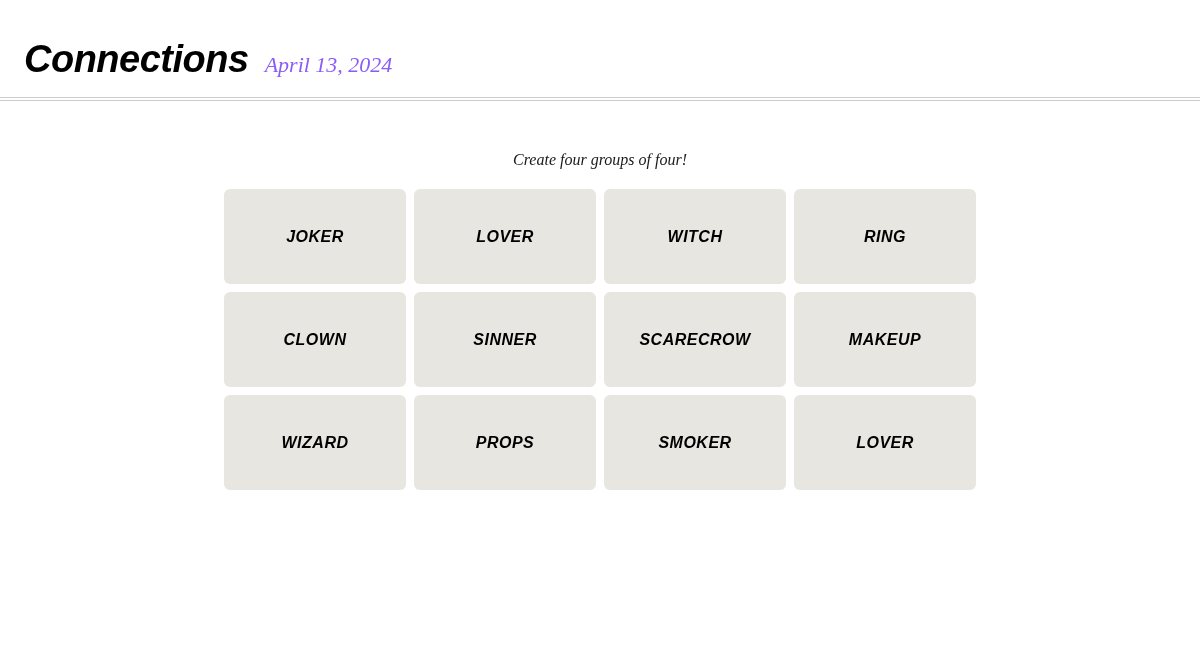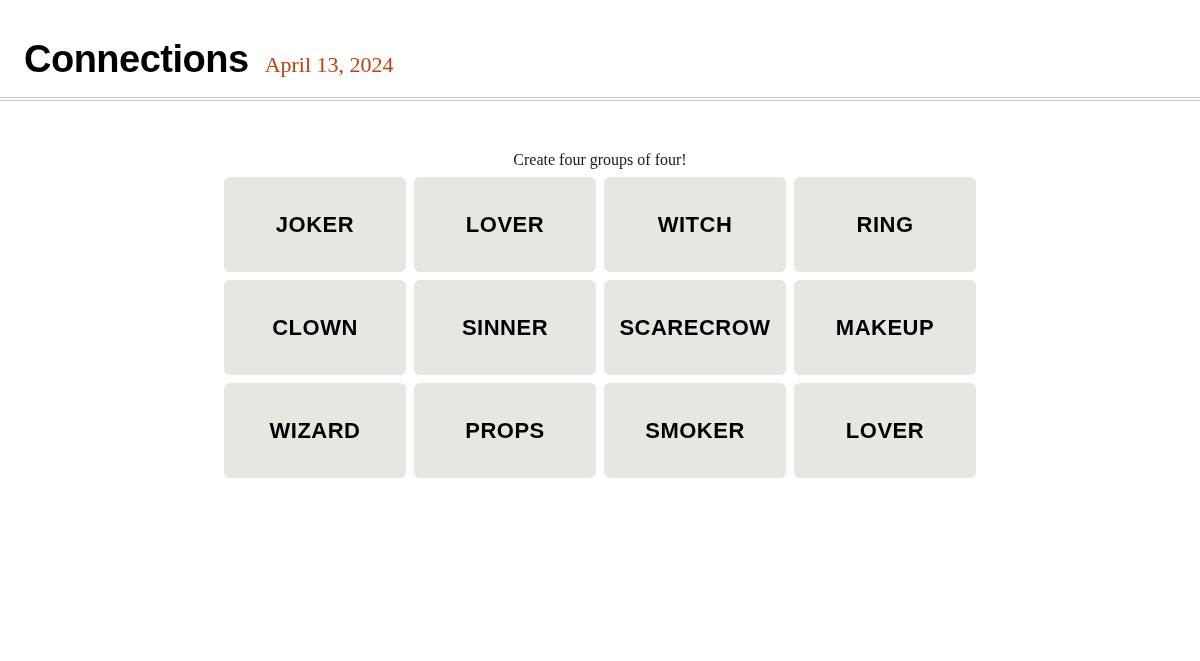--- a/index.html
+++ b/index.html
@@ -1,18 +1,19 @@
 <!DOCTYPE html>
 <html><head>
   <meta charset="utf-8">
   <style>
     * {
       margin: 0;
       padding: 0;
       box-sizing: border-box;
+      font-style: italic;
     }
 
     body {
       font-family: 'Times New Roman', Times, serif;
       background: #ffffff;
       width: 1200px;
       min-height: 661px;
     }
 
     .header {
@@ -26,21 +27,21 @@
       font-size: 38px;
       font-weight: 900;
       font-family: 'Franklin Gothic Medium', 'Arial Narrow', Arial, sans-serif;
       color: #000000;
       letter-spacing: -0.5px;
     }
 
     .header-date {
       font-size: 22px;
       font-weight: 400;
-      color: #c2410c;
+      color: #8b5cf6;
       font-family: 'Times New Roman', Times, serif;
       margin-top: 32px;
     }
 
     .divider-top {
       border: none;
       border-top: 1px solid #cccccc;
       margin: 0 0 2px 0;
     }
 
@@ -57,21 +58,21 @@
     .main-content {
       display: flex;
       flex-direction: column;
       align-items: center;
       padding-top: 10px;
     }
 
     .instructions {
       font-size: 16px;
       color: #1a1a1a;
-      margin-bottom: 8px;
+      margin-bottom: 20px;
       font-family: 'Times New Roman', Times, serif;
     }
 
     .grid {
       display: grid;
       grid-template-columns: repeat(4, 182px);
       gap: 8px;
     }
 
     .tile {
@@ -80,21 +81,21 @@
       height: 95px;
       display: flex;
       align-items: center;
       justify-content: center;
       cursor: pointer;
       user-select: none;
       transition: background-color 0.1s;
     }
 
     .tile-label {
-      font-size: 22px;
+      font-size: 16px;
       font-weight: 800;
       font-family: 'Franklin Gothic Medium', 'Arial Narrow', Arial, sans-serif;
       color: #000000;
       letter-spacing: 0.5px;
       text-align: center;
     }
   </style>
 </head>
 <body>
 

